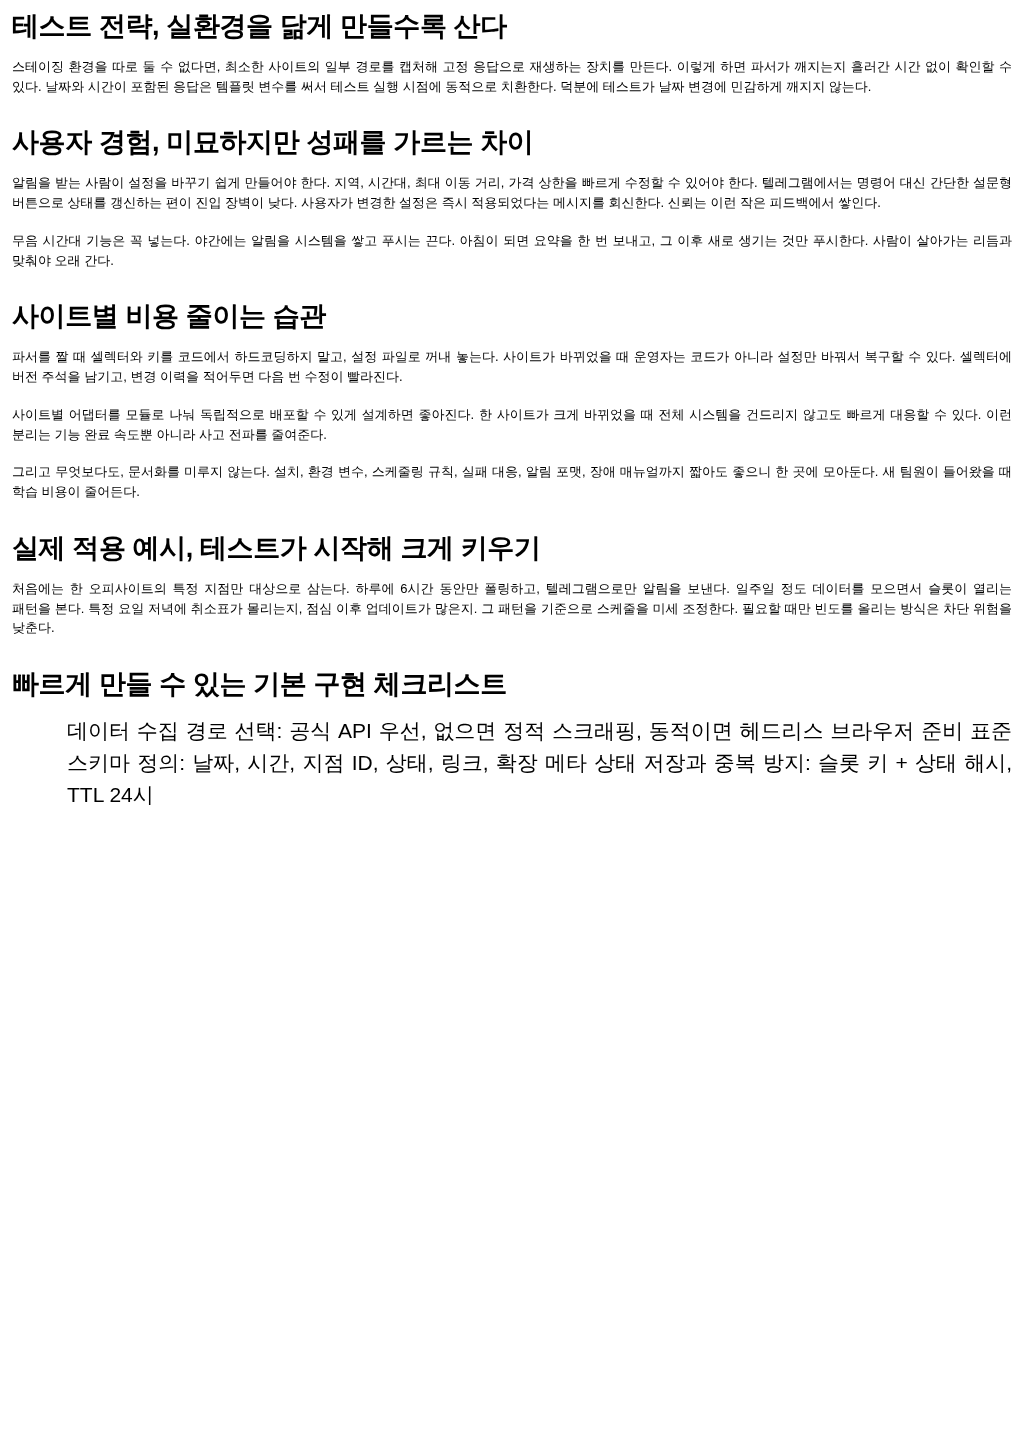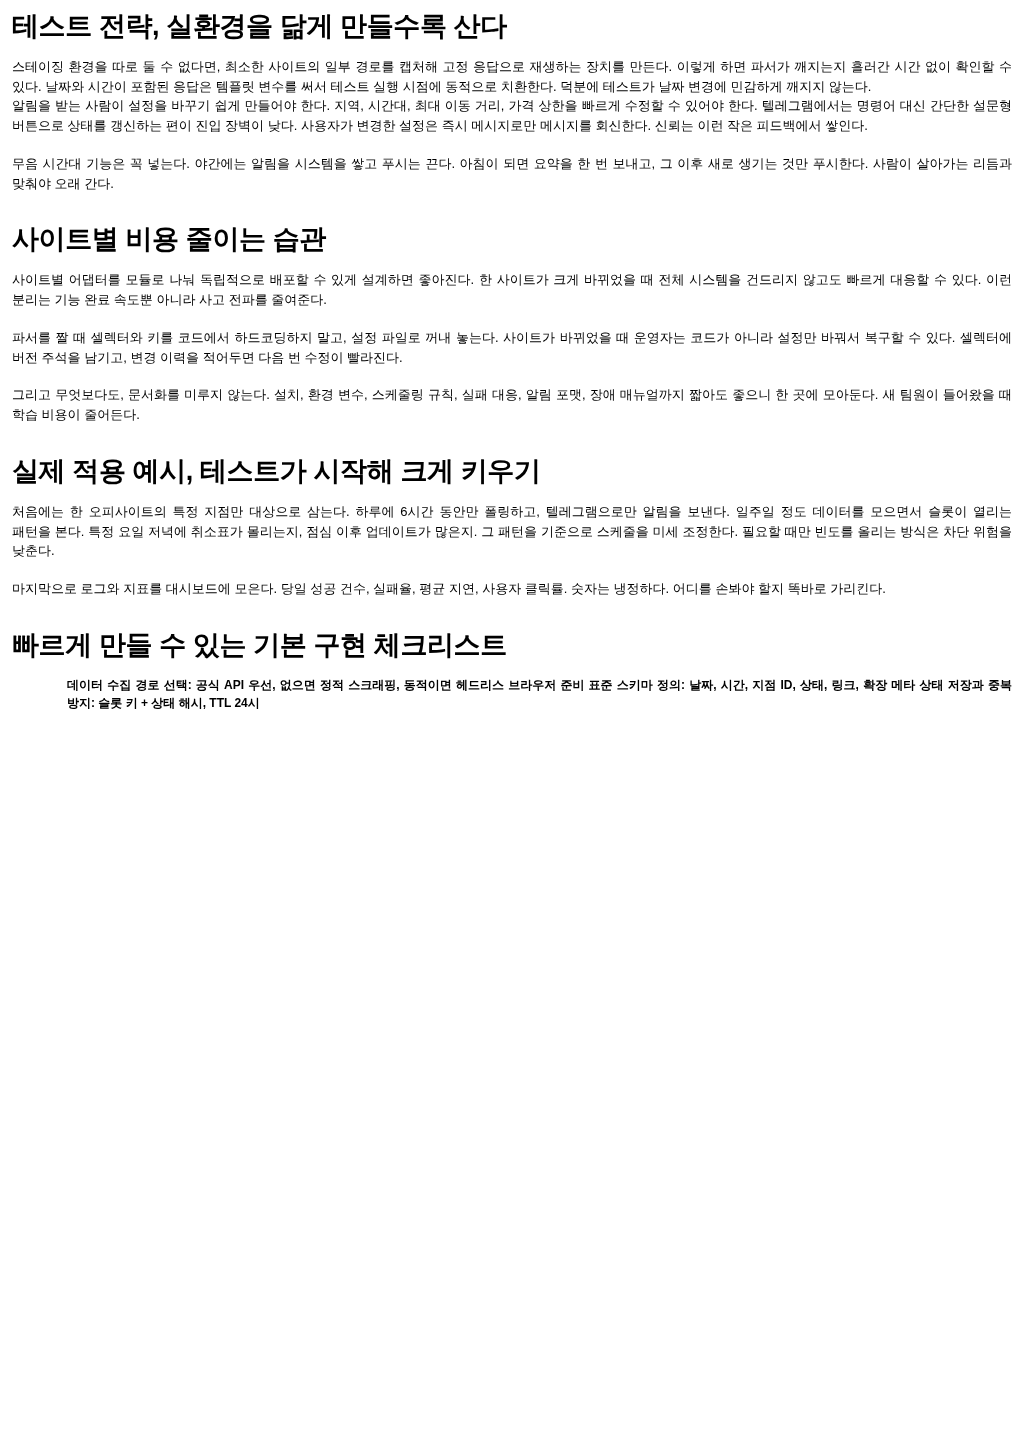--- a/index.html
+++ b/index.html
@@ -40,54 +40,53 @@
     word-break: keep-all;
   }
   p.para:last-child {
     margin-bottom: 0;
   }
   .checklist-block {
     margin: 0;
     padding: 0 0 0 55px;
   }
   .checklist-block p {
-    font-size: 12px;
+    font-size: 21px;
     line-height: 1.52;
     margin: 0;
     text-align: justify;
     word-break: keep-all;
-    font-weight: bold;
   }
 </style>
 </head>
 <body>
 
 <div class="page">
 
   <section>
     <h2 class="section-title">테스트 전략, 실환경을 닮게 만들수록 산다</h2>
     <p class="para">스테이징 환경을 따로 둘 수 없다면, 최소한 사이트의 일부 경로를 캡처해 고정 응답으로 재생하는 장치를 만든다. 이렇게 하면 파서가 깨지는지 흘러간 시간 없이 확인할 수 있다. 날짜와 시간이 포함된 응답은 템플릿 변수를 써서 테스트 실행 시점에 동적으로 치환한다. 덕분에 테스트가 날짜 변경에 민감하게 깨지지 않는다.</p>
   </section>
 
   <section>
-    <p class="para">알림을 받는 사람이 설정을 바꾸기 쉽게 만들어야 한다. 지역, 시간대, 최대 이동 거리, 가격 상한을 빠르게 수정할 수 있어야 한다. 텔레그램에서는 명령어 대신 간단한 설문형 버튼으로 상태를 갱신하는 편이 진입 장벽이 낮다. 사용자가 변경한 설정은 즉시 메시지로만 메시지를 회신한다. 신뢰는 이런 작은 피드백에서 쌓인다.</p>
+    <h2 class="section-title spaced">사용자 경험, 미묘하지만 성패를 가르는 차이</h2>
+    <p class="para">알림을 받는 사람이 설정을 바꾸기 쉽게 만들어야 한다. 지역, 시간대, 최대 이동 거리, 가격 상한을 빠르게 수정할 수 있어야 한다. 텔레그램에서는 명령어 대신 간단한 설문형 버튼으로 상태를 갱신하는 편이 진입 장벽이 낮다. 사용자가 변경한 설정은 즉시 적용되었다는 메시지를 회신한다. 신뢰는 이런 작은 피드백에서 쌓인다.</p>
     <p class="para">무음 시간대 기능은 꼭 넣는다. 야간에는 알림을 시스템을 쌓고 푸시는 끈다. 아침이 되면 요약을 한 번 보내고, 그 이후 새로 생기는 것만 푸시한다. 사람이 살아가는 리듬과 맞춰야 오래 간다.</p>
   </section>
 
   <section>
     <h2 class="section-title spaced">사이트별 비용 줄이는 습관</h2>
+    <p class="para">파서를 짤 때 셀렉터와 키를 코드에서 하드코딩하지 말고, 설정 파일로 꺼내 놓는다. 사이트가 바뀌었을 때 운영자는 코드가 아니라 설정만 바꿔서 복구할 수 있다. 셀렉터에 버전 주석을 남기고, 변경 이력을 적어두면 다음 번 수정이 빨라진다.</p>
     <p class="para">사이트별 어댑터를 모듈로 나눠 독립적으로 배포할 수 있게 설계하면 좋아진다. 한 사이트가 크게 바뀌었을 때 전체 시스템을 건드리지 않고도 빠르게 대응할 수 있다. 이런 분리는 기능 완료 속도뿐 아니라 사고 전파를 줄여준다.</p>
-    <p class="para">파서를 짤 때 셀렉터와 키를 코드에서 하드코딩하지 말고, 설정 파일로 꺼내 놓는다. 사이트가 바뀌었을 때 운영자는 코드가 아니라 설정만 바꿔서 복구할 수 있다. 셀렉터에 버전 주석을 남기고, 변경 이력을 적어두면 다음 번 수정이 빨라진다.</p>
     <p class="para">그리고 무엇보다도, 문서화를 미루지 않는다. 설치, 환경 변수, 스케줄링 규칙, 실패 대응, 알림 포맷, 장애 매뉴얼까지 짧아도 좋으니 한 곳에 모아둔다. 새 팀원이 들어왔을 때 학습 비용이 줄어든다.</p>
   </section>
 
   <section>
     <h2 class="section-title spaced">실제 적용 예시, 테스트가 시작해 크게 키우기</h2>
     <p class="para">처음에는 한 오피사이트의 특정 지점만 대상으로 삼는다. 하루에 6시간 동안만 폴링하고, 텔레그램으로만 알림을 보낸다. 일주일 정도 데이터를 모으면서 슬롯이 열리는 패턴을 본다. 특정 요일 저녁에 취소표가 몰리는지, 점심 이후 업데이트가 많은지. 그 패턴을 기준으로 스케줄을 미세 조정한다. 필요할 때만 빈도를 올리는 방식은 차단 위험을 낮춘다.</p>
-    <p class="para">마지막으로 로그와 지표를 대시보드에 모은다. 당일 성공 건수, 실패율, 평균 지연, 사용자 클릭률. 숫자는 냉정하다. 어디를 손봐야 할지 똑바로 가리킨다.</p>
   </section>
 
   <section>
     <h2 class="section-title spaced">빠르게 만들 수 있는 기본 구현 체크리스트</h2>
     <div class="checklist-block">
       <p>데이터 수집 경로 선택: 공식 API 우선, 없으면 정적 스크래핑, 동적이면 헤드리스 브라우저 준비 표준 스키마 정의: 날짜, 시간, 지점 ID, 상태, 링크, 확장 메타 상태 저장과 중복 방지: 슬롯 키 + 상태 해시, TTL 24시</p>
     </div>
   </section>
 
 </div>

